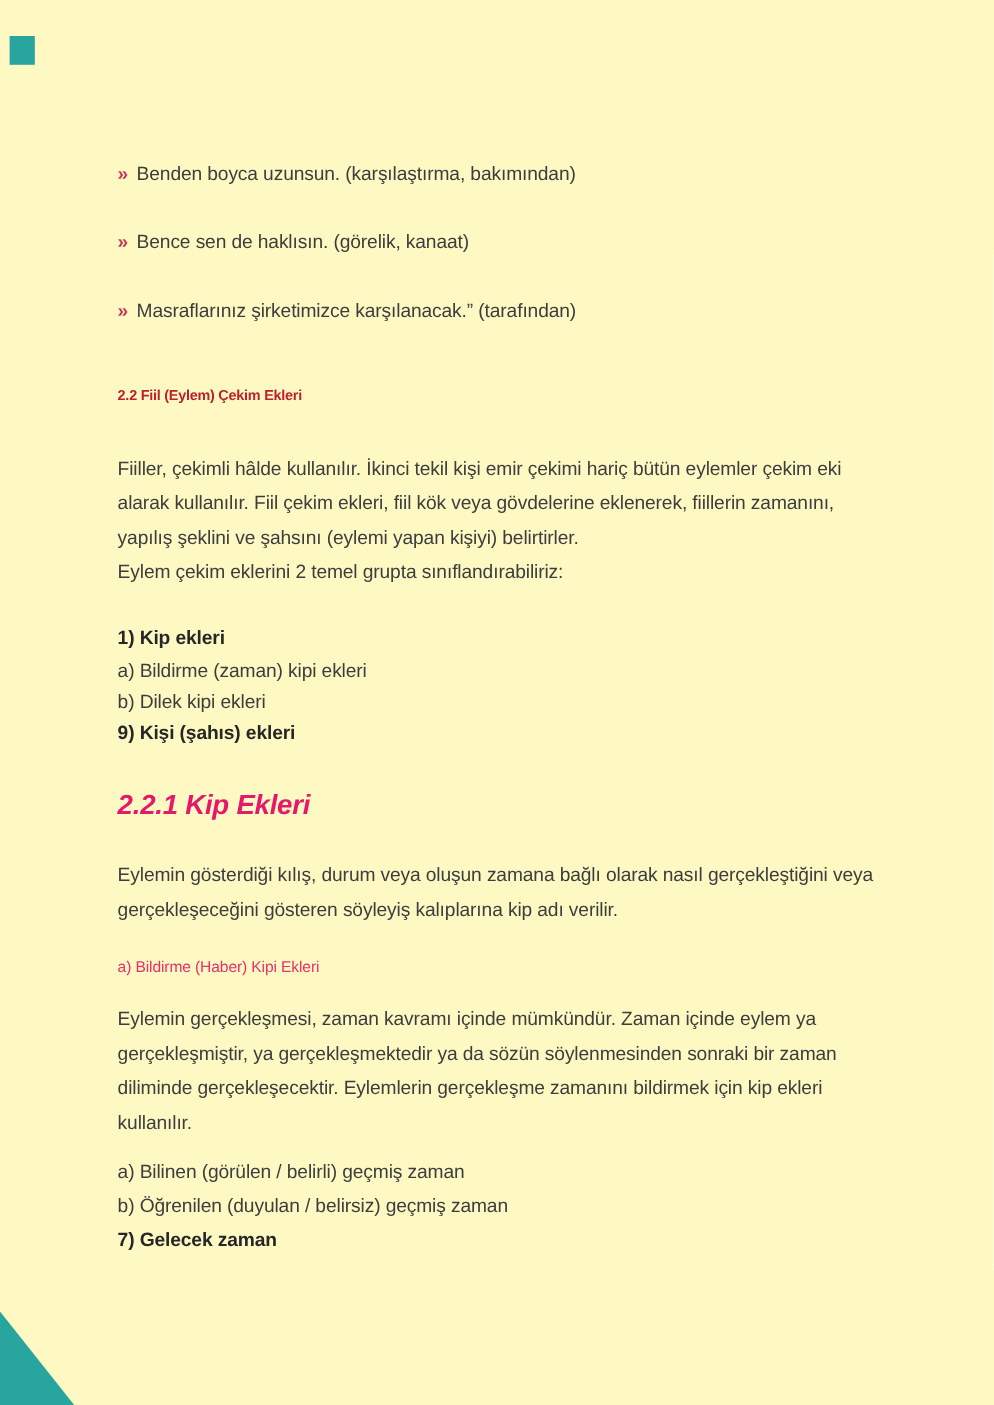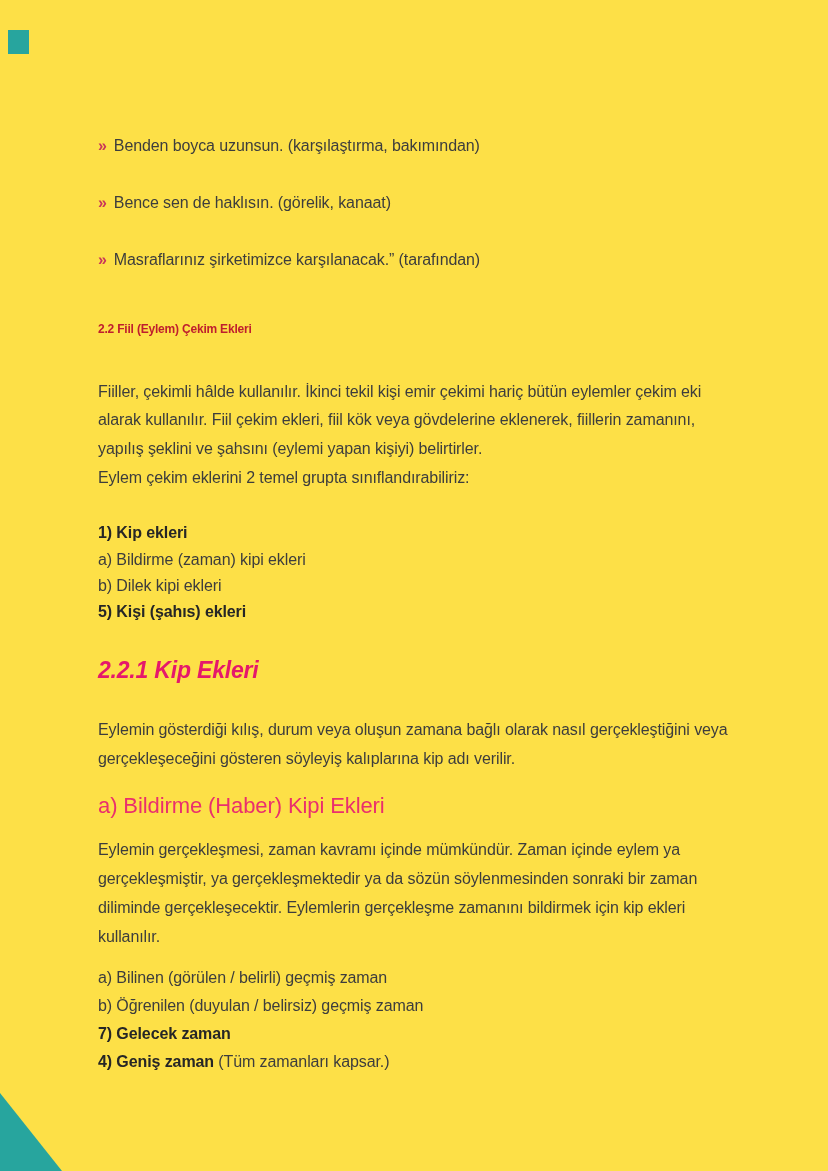--- a/index.html
+++ b/index.html
@@ -1,21 +1,21 @@
 <!DOCTYPE html>
 <html><head>
 <meta charset="utf-8">
 <style>
   html,body{margin:0;padding:0;}
   body{
     width:828px;height:1171px;position:relative;background:#ffffff;overflow:hidden;
     font-family:"Liberation Sans","DejaVu Sans",sans-serif;
     -webkit-font-smoothing:antialiased;
   }
-  .page{position:absolute;inset:0;background:#fde047;padding-left:48px;}
+  .page{position:absolute;inset:0;background:#fef9c3;padding-left:48px;}
 
   
   .accent-square{
     position:absolute;left:8px;top:30px;width:21px;height:24px;background:#27a59e;
   }
   .accent-triangle{
     position:absolute;left:0;top:1093px;width:62px;height:78px;background:#27a59e;
     -webkit-clip-path:polygon(0 0,100% 100%,0 100%);
     clip-path:polygon(0 0,100% 100%,0 100%);
   }
@@ -38,21 +38,21 @@
   .list-block{line-height:26.3px;}
   .list-1{margin-top:28px;}
   .bold-item{font-weight:bold;color:#262626;}
   .h-subsection{
     margin-top:33px;line-height:22px;
     font-size:23px;font-weight:bold;font-style:italic;color:#e5186b;letter-spacing:-0.2px;
   }
   .para-2{margin-top:34px;line-height:29px;}
   .h-minor{
     margin-top:22px;line-height:21px;
-    font-size:22px;color:#ea2f6d;
+    font-size:13px;color:#ea2f6d;
   }
   .para-3{margin-top:19px;line-height:29px;}
   .lead-line{line-height:29px;}
   .list-2{margin-top:13px;line-height:28.3px;}
   .inline-bold{font-weight:bold;color:#262626;}
 </style>
 </head>
 <body>
 
 <div class="page">
@@ -72,37 +72,36 @@
 
     <div class="para para-1">Fiiller, çekimli hâlde kullanılır. İkinci tekil kişi emir çekimi hariç bütün eylemler çekim eki
 alarak kullanılır. Fiil çekim ekleri, fiil kök veya gövdelerine eklenerek, fiillerin zamanını,
 yapılış şeklini ve şahsını (eylemi yapan kişiyi) belirtirler.
 Eylem çekim eklerini 2 temel grupta sınıflandırabiliriz:</div>
 
     <div class="list-block list-1">
       <div class="bold-item">1) Kip ekleri</div>
       <div>a) Bildirme (zaman) kipi ekleri</div>
       <div>b) Dilek kipi ekleri</div>
-      <div class="bold-item">5) Kişi (şahıs) ekleri</div>
+      <div class="bold-item">9) Kişi (şahıs) ekleri</div>
     </div>
 
     <div class="h-subsection">2.2.1 Kip Ekleri</div>
 
     <div class="para para-2">Eylemin gösterdiği kılış, durum veya oluşun zamana bağlı olarak nasıl gerçekleştiğini veya
 gerçekleşeceğini gösteren söyleyiş kalıplarına kip adı verilir.</div>
 
     <div class="h-minor">a) Bildirme (Haber) Kipi Ekleri</div>
 
     <div class="para para-3">Eylemin gerçekleşmesi, zaman kavramı içinde mümkündür. Zaman içinde eylem ya
 gerçekleşmiştir, ya gerçekleşmektedir ya da sözün söylenmesinden sonraki bir zaman
 diliminde gerçekleşecektir. Eylemlerin gerçekleşme zamanını bildirmek için kip ekleri
 kullanılır.</div>
 
 
     <div class="list-block list-2">
       <div>a) Bilinen (görülen / belirli) geçmiş zaman</div>
       <div>b) Öğrenilen (duyulan / belirsiz) geçmiş zaman</div>
       <div class="bold-item">7) Gelecek zaman</div>
-      <div><span class="inline-bold">4) Geniş zaman</span><span> (Tüm zamanları kapsar.)</span></div>
     </div>
 
   </div>
 </div>
 
 </body></html>

